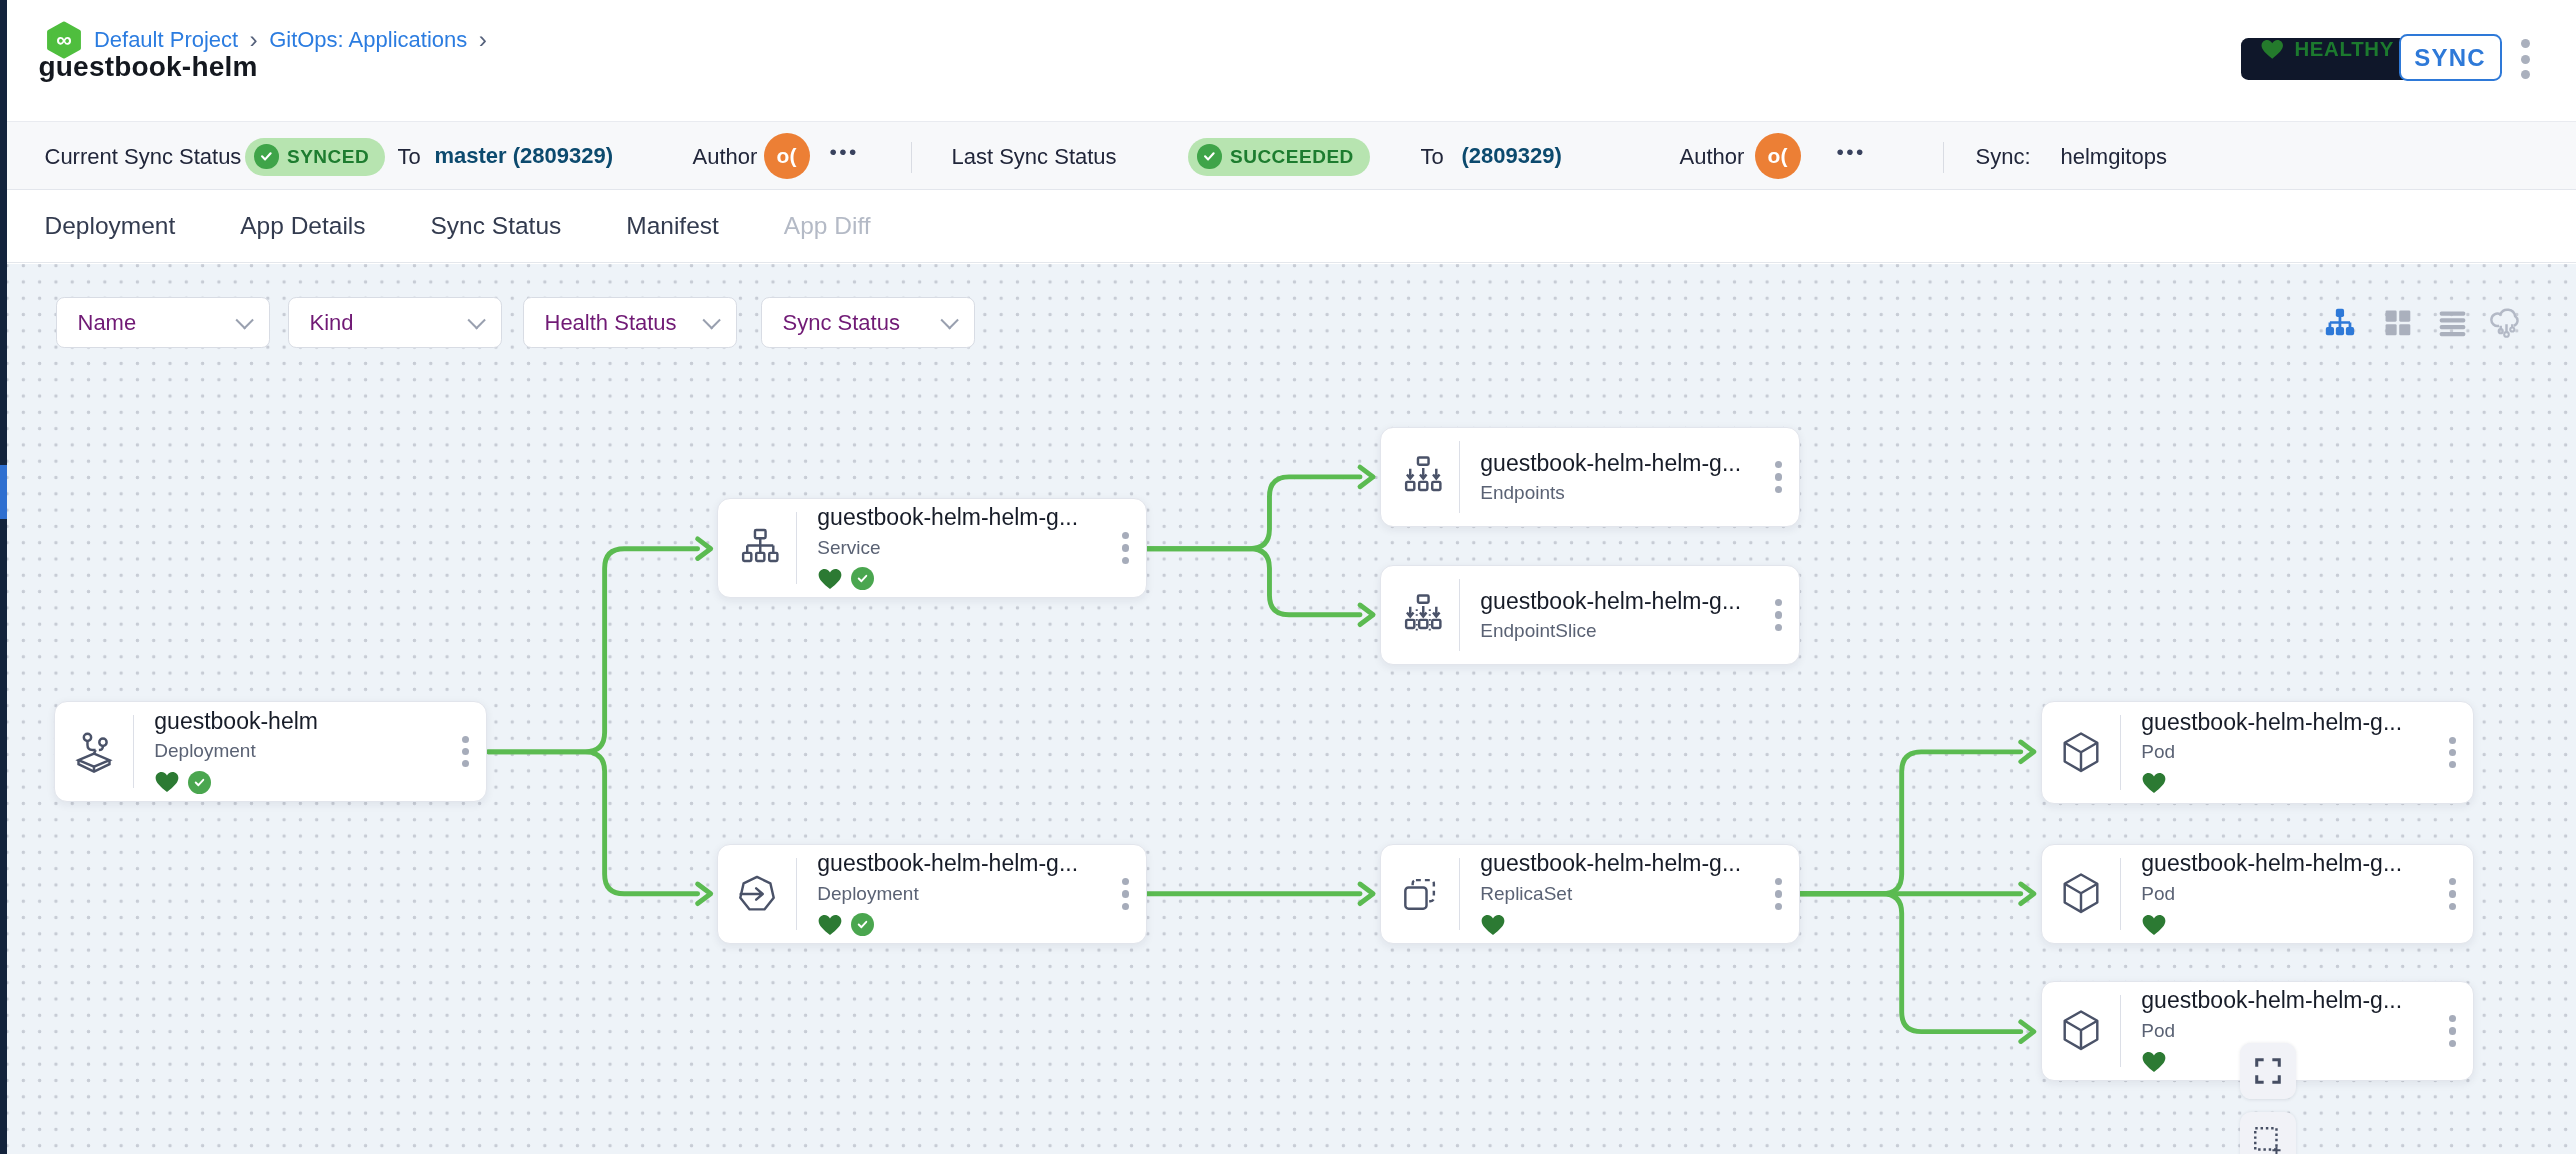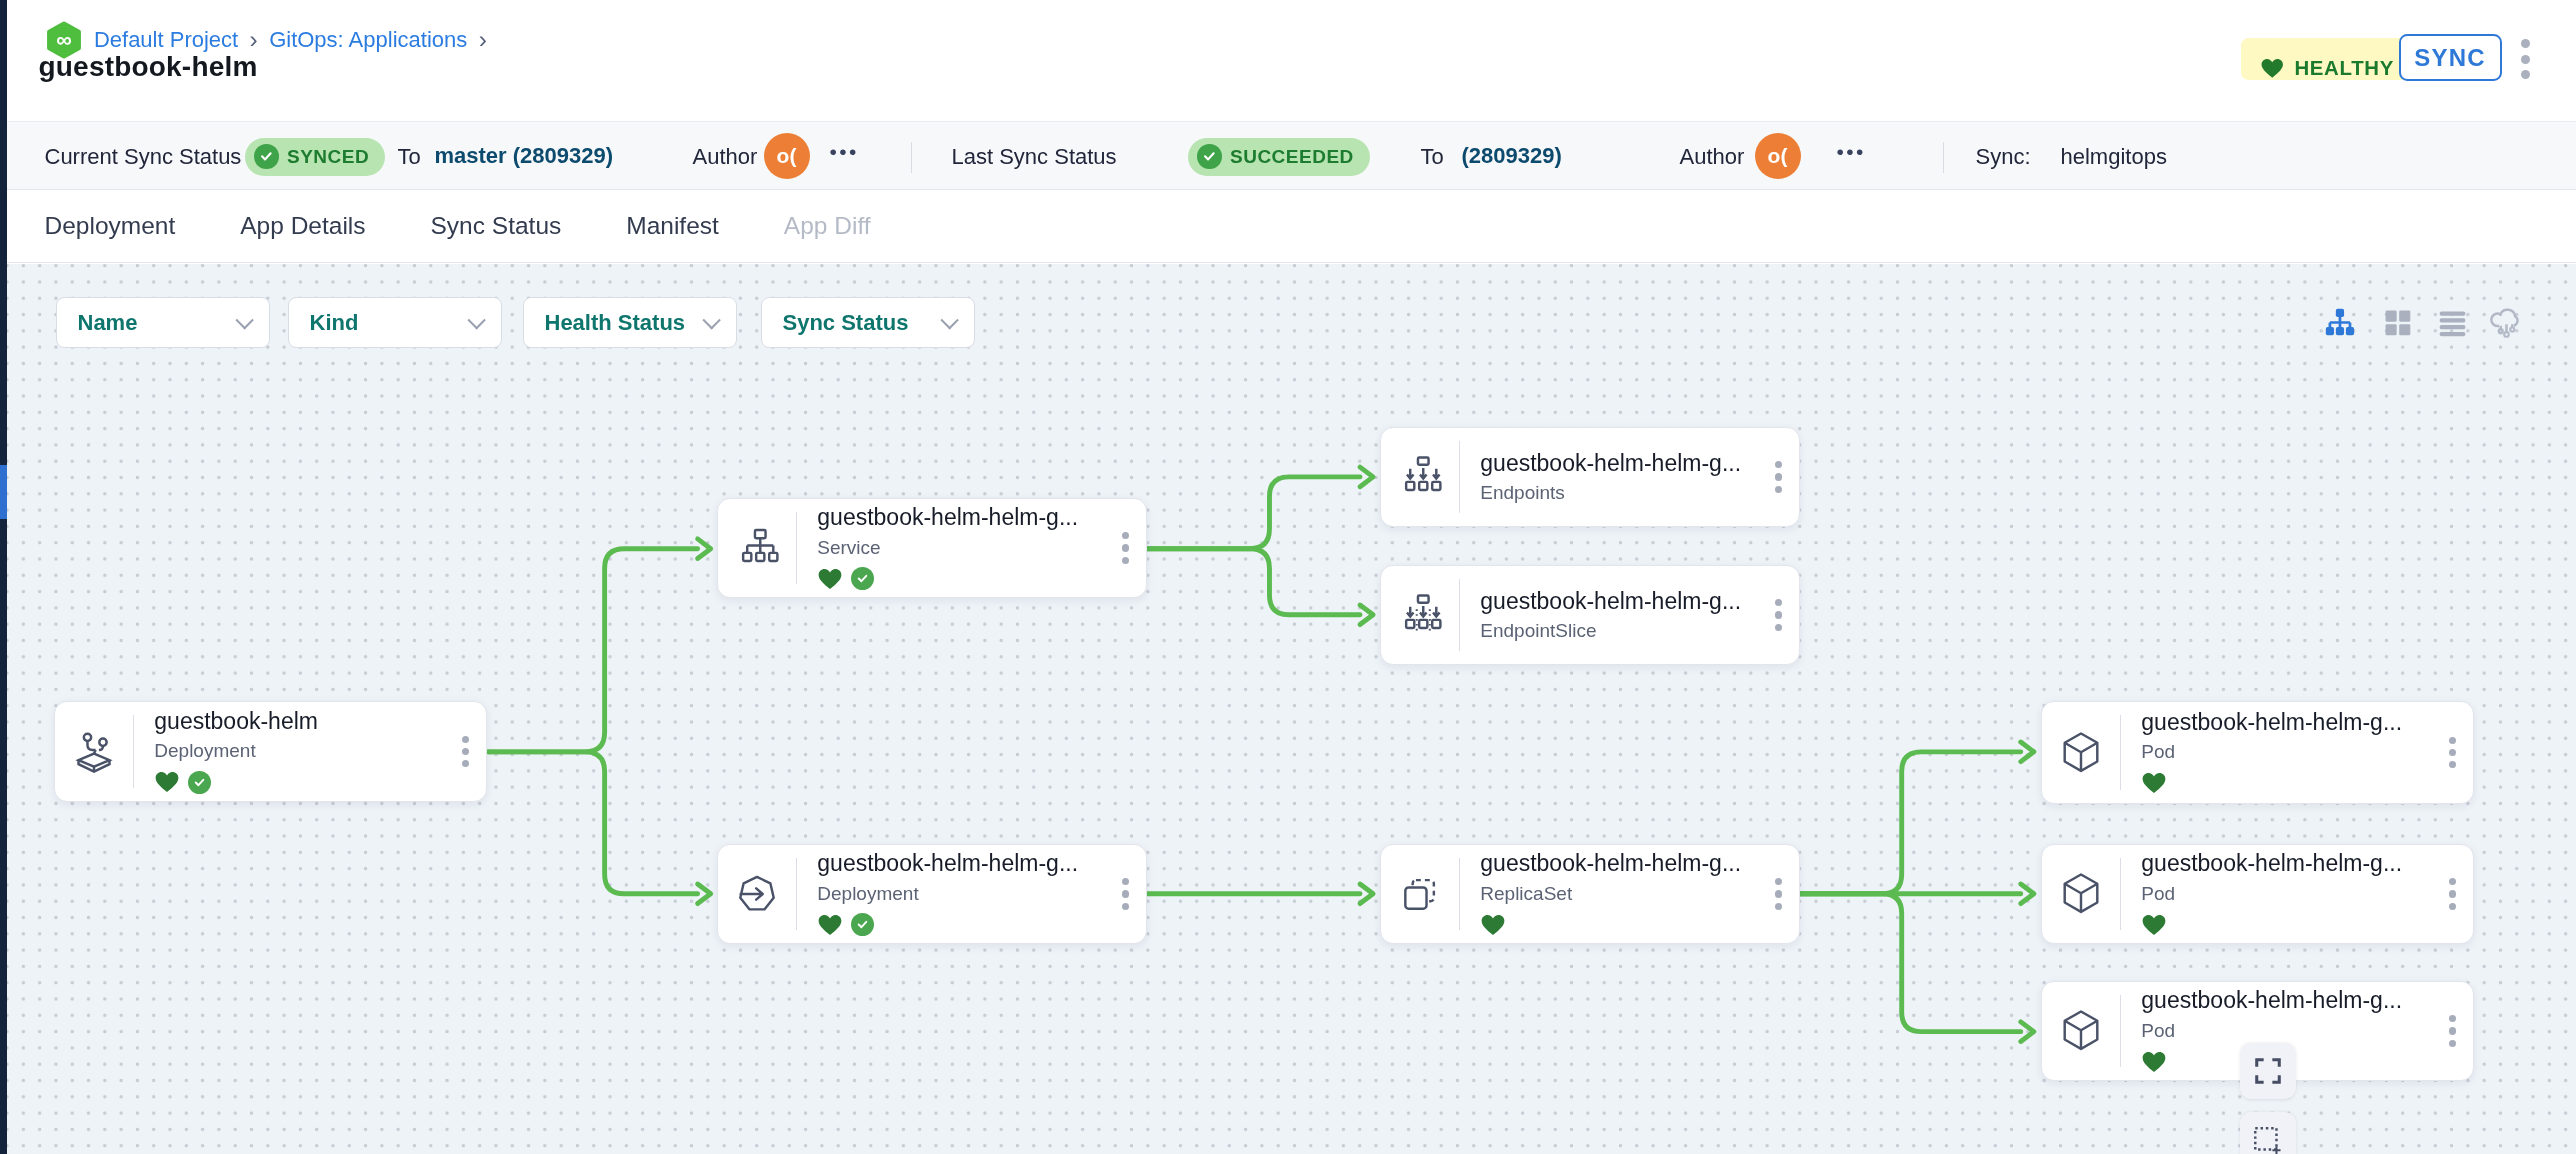--- a/index.html
+++ b/index.html
@@ -14,22 +14,22 @@
   .left-rail{left:0;top:0;width:6.5px;height:1154px;background:#13233c;z-index:50;}
   .left-rail-indicator{left:0;top:465px;width:6.5px;height:54px;background:#2f6fd0;}
 
   
   .header{left:6.5px;top:0;right:0;height:121px;background:#ffffff;z-index:10;}
   .breadcrumb{left:38px;top:20.4px;display:flex;align-items:center;gap:11.4px;height:39px;}
   .crumb{color:#2b7ce0;font-size:22px;cursor:pointer;}
   .crumb-sep{color:#56627c;font-size:24.5px;line-height:22px;}
   .page-title{left:32px;top:51px;font-size:28px;font-weight:700;color:#14181f;letter-spacing:0.2px;}
 
-  .health-badge{left:2234px;top:38px;height:42px;background:#fef9c3;border-radius:7.3px;
-    display:flex;align-items:flex-end;gap:9.8px;padding:0 19.6px;}
+  .health-badge{left:2234px;top:38px;height:42px;background:#0f172a;border-radius:7.3px;
+    display:flex;align-items:flex-start;gap:9.8px;padding:0 19.6px;}
   .health-badge .hb-text{color:#1c7a2e;font-weight:700;font-size:20.4px;letter-spacing:0.7px;}
   .sync-button{left:2392px;top:34px;width:103px;height:47px;border:2.4px solid #2e79d8;border-radius:8.2px;
     background:#fff;color:#2e79d8;font-weight:700;font-size:24px;letter-spacing:1.2px;
     display:flex;align-items:center;justify-content:center;cursor:pointer;box-sizing:border-box;}
   .kebab{display:flex;flex-direction:column;gap:6.5px;align-items:center;cursor:pointer;}
   .kebab i{width:9px;height:9px;border-radius:50%;background:#aab0bd;display:block;}
   .header-kebab{left:2514px;top:39px;}
 
   
   .status-bar{left:6.5px;top:121px;right:0;height:69px;background:#f7f8fa;
@@ -56,21 +56,21 @@
   .tab.disabled{color:#b4bac6;cursor:default;}
 
   
   .canvas{left:6.5px;top:264px;right:0;bottom:0;background:#eef3f8;
     background-image:radial-gradient(#c7ccd5 1.6px,rgba(0,0,0,0) 2px);
     background-size:16.3px 16.3px;background-position:8.2px 9.8px;overflow:hidden;}
 
   .filter{top:33px;height:51px;width:214px;background:#fff;border:0.8px solid #d8dce4;border-radius:8.2px;
     box-sizing:border-box;display:flex;align-items:center;justify-content:space-between;
     padding:0 19.6px 0 21px;cursor:pointer;}
-  .filter .f-label{font-size:22px;color:#0f766e;font-weight:bold;}
+  .filter .f-label{font-size:22px;color:#701a75;}
   .filter .f-chev{width:10.6px;height:10.6px;border-right:2.4px solid #99a0af;border-bottom:2.4px solid #99a0af;
     transform:rotate(45deg) translateY(-3.3px);}
 
   .view-toggle{top:42px;width:33px;height:33px;display:flex;align-items:center;justify-content:center;cursor:pointer;}
 
   
   .node{background:#fff;border:0.8px solid #e2e5ec;border-radius:13px;box-sizing:border-box;
     box-shadow:0 2.4px 8.2px rgba(25,35,60,.07);display:flex;align-items:stretch;cursor:pointer;z-index:3;}
   .node-icon-col{width:78px;flex:0 0 78px;display:flex;align-items:center;justify-content:center;}
   .node-sep{width:0.8px;background:#dcdfe7;margin:13px 0;}

